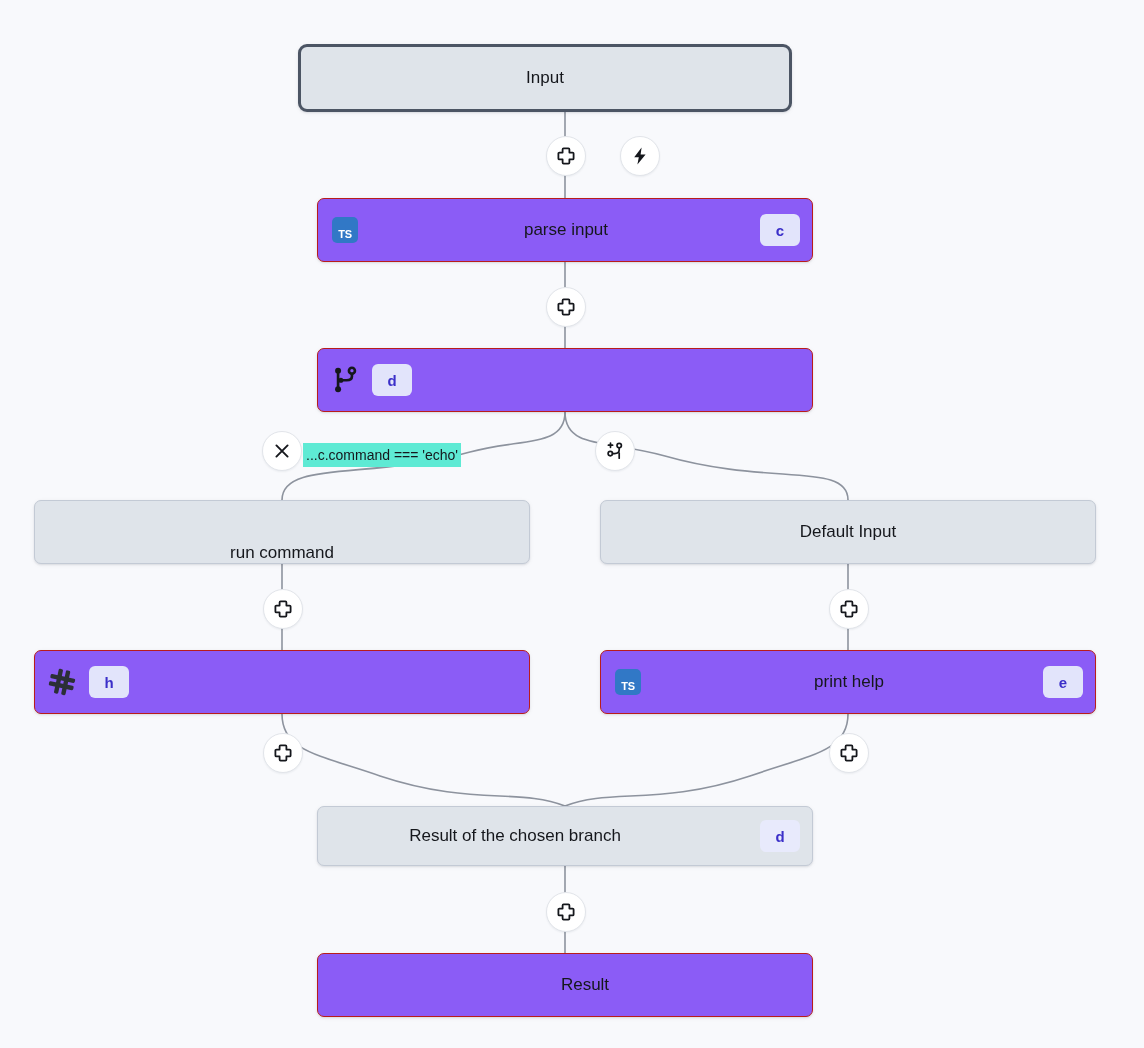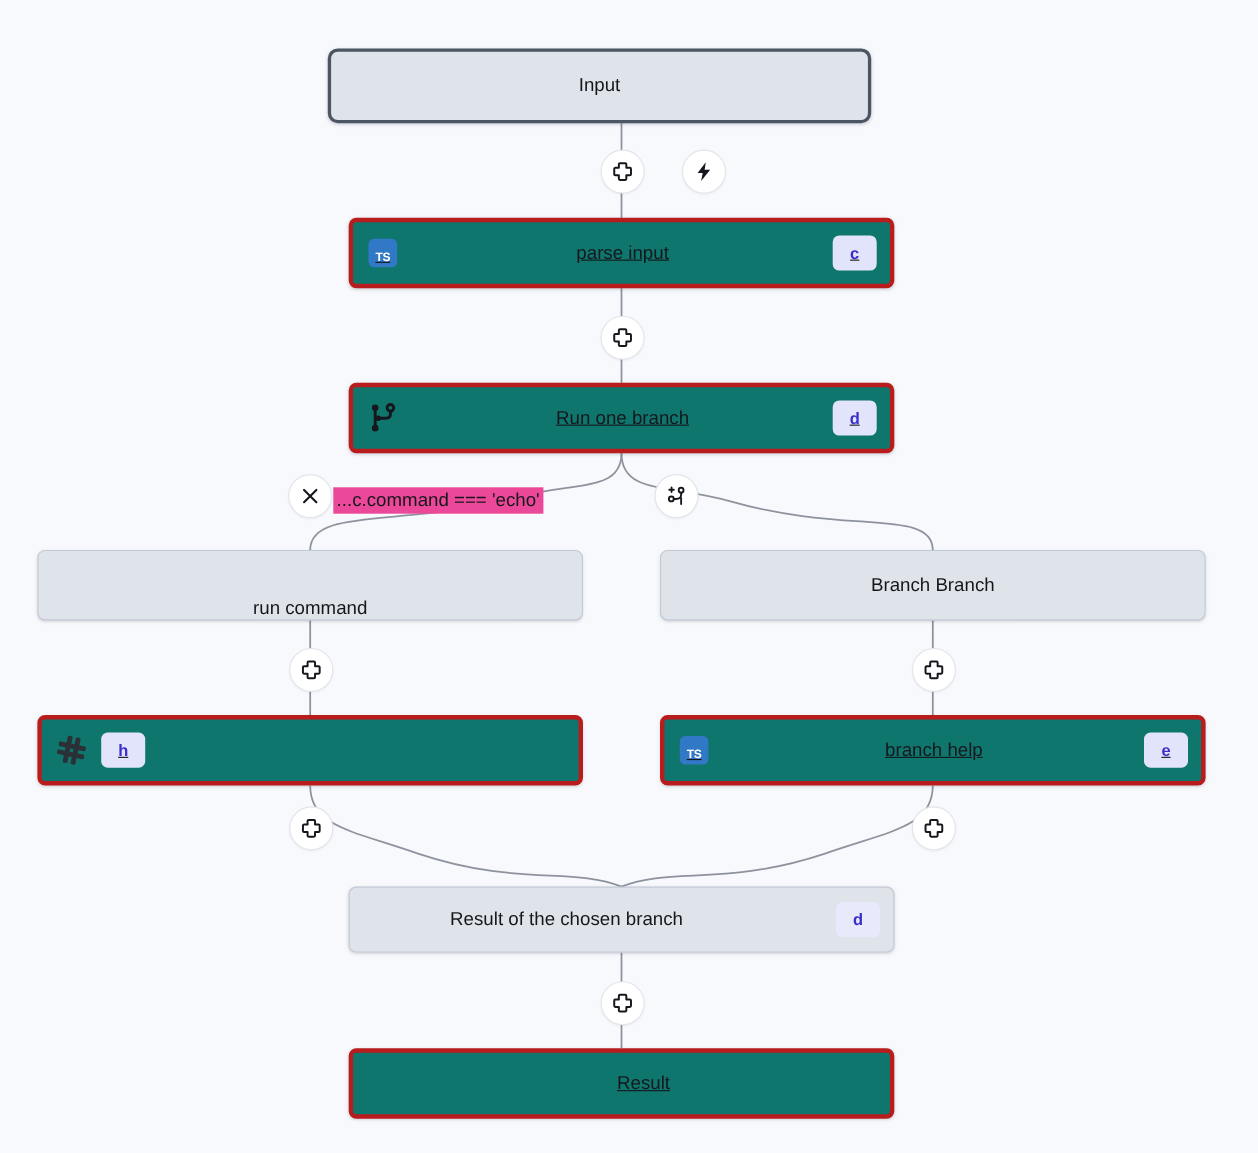--- a/index.html
+++ b/index.html
@@ -32,23 +32,22 @@
     position: absolute;
     box-sizing: border-box;
     display: flex;
     align-items: center;
     border-radius: 7px;
     font-size: 17px;
     color: #15171c;
     box-shadow: 0 1px 2px rgba(22,28,45,0.10), 0 1px 5px rgba(22,28,45,0.05);
   }
   .node-white {
-    background: #0f766e;
-    border: 4px solid #b91c1c;
-    text-decoration: underline;
+    background: #8b5cf6;
+    border: 1px solid #b91c1c;
   }
   .node-gray {
     background: #dfe4ea;
     border: 1px solid #c3cad5;
   }
   .node-selected {
     background: #dfe4ea;
     border: 3px solid #4c5564;
     border-radius: 9px;
   }
@@ -131,23 +130,23 @@
     display: flex;
     align-items: center;
     justify-content: center;
     box-shadow: 0 1px 2px rgba(22,28,45,0.06);
   }
   .handle svg { display: block; }
 
   
   .edge-label {
     position: absolute;
-    background: #ec4899;
+    background: #5eead4;
     color: #15171c;
-    font-size: 17px;
+    font-size: 14px;
     white-space: nowrap;
     padding: 1px 3px;
     line-height: 22px;
   }
 </style>
 </head>
 <body style="background: rgb(248, 249, 252);">
 
 <div id="canvas">
 
@@ -190,51 +189,50 @@
     <span class="icon-slot">
       <svg class="branch-icon" viewBox="0 0 24 26" fill="none" stroke="#15171c" stroke-width="2.3" stroke-linecap="round" stroke-linejoin="round">
         <circle cx="6" cy="5" r="2.6" fill="#15171c" stroke="none"></circle>
         <circle cx="6" cy="21" r="2.6" fill="#15171c" stroke="none"></circle>
         <circle cx="18" cy="5" r="2.6" fill="none"></circle>
         <path d="M6 7.6 L6 18.4"></path>
         <path d="M18 7.6 L18 10 C18 12.6 15.6 13.2 13.4 13.2 L9.4 13.2"></path>
         <circle cx="8.4" cy="13.2" r="2.2" fill="#15171c" stroke="none"></circle>
       </svg>
     </span>
-    <span class="node-label">Run one branch</span>
     <span class="badge">d</span>
   </div>
 
   <div class="node node-gray" style="left:34px; top:500px; width:496px; height:64px;align-items:flex-end;">
     <span class="node-label">run command</span>
   </div>
 
   <div class="node node-gray" style="left:600px; top:500px; width:496px; height:64px;">
-    <span class="node-label">Branch Branch</span>
+    <span class="node-label">Default Input</span>
   </div>
 
   <div class="node node-white" style="left:34px; top:650px; width:496px; height:64px;">
     <span class="icon-slot">
       <svg class="hash-icon" viewBox="0 0 30 30">
         <g transform="rotate(12 15 15)" fill="#2b2f36">
           <rect x="9.2" y="2.5" width="4.4" height="25" rx="1.4"></rect>
           <rect x="16.6" y="2.5" width="4.4" height="25" rx="1.4"></rect>
           <rect x="2.5" y="9.2" width="25" height="4.4" rx="1.4"></rect>
           <rect x="2.5" y="16.6" width="25" height="4.4" rx="1.4"></rect>
         </g>
       </svg>
     </span>
     <span class="badge">h</span>
   </div>
 
   <div class="node node-white" style="left:600px; top:650px; width:496px; height:64px;">
     <span class="icon-slot">
       <span class="ts-icon">TS</span>
     </span>
-    <span class="node-label">branch help</span>
+    <span class="node-label">print help</span>
     <span class="badge">e</span>
   </div>
 
   <div class="node node-gray" style="left:317px; top:806px; width:496px; height:60px;">
     <span class="node-label-offset">Result of the chosen branch</span>
     <span class="badge badge-flat">d</span>
   </div>
 
   <div class="node node-white" style="left:317px; top:953px; width:496px; height:64px;padding-left:40px;">
     <span class="node-label">Result</span>

